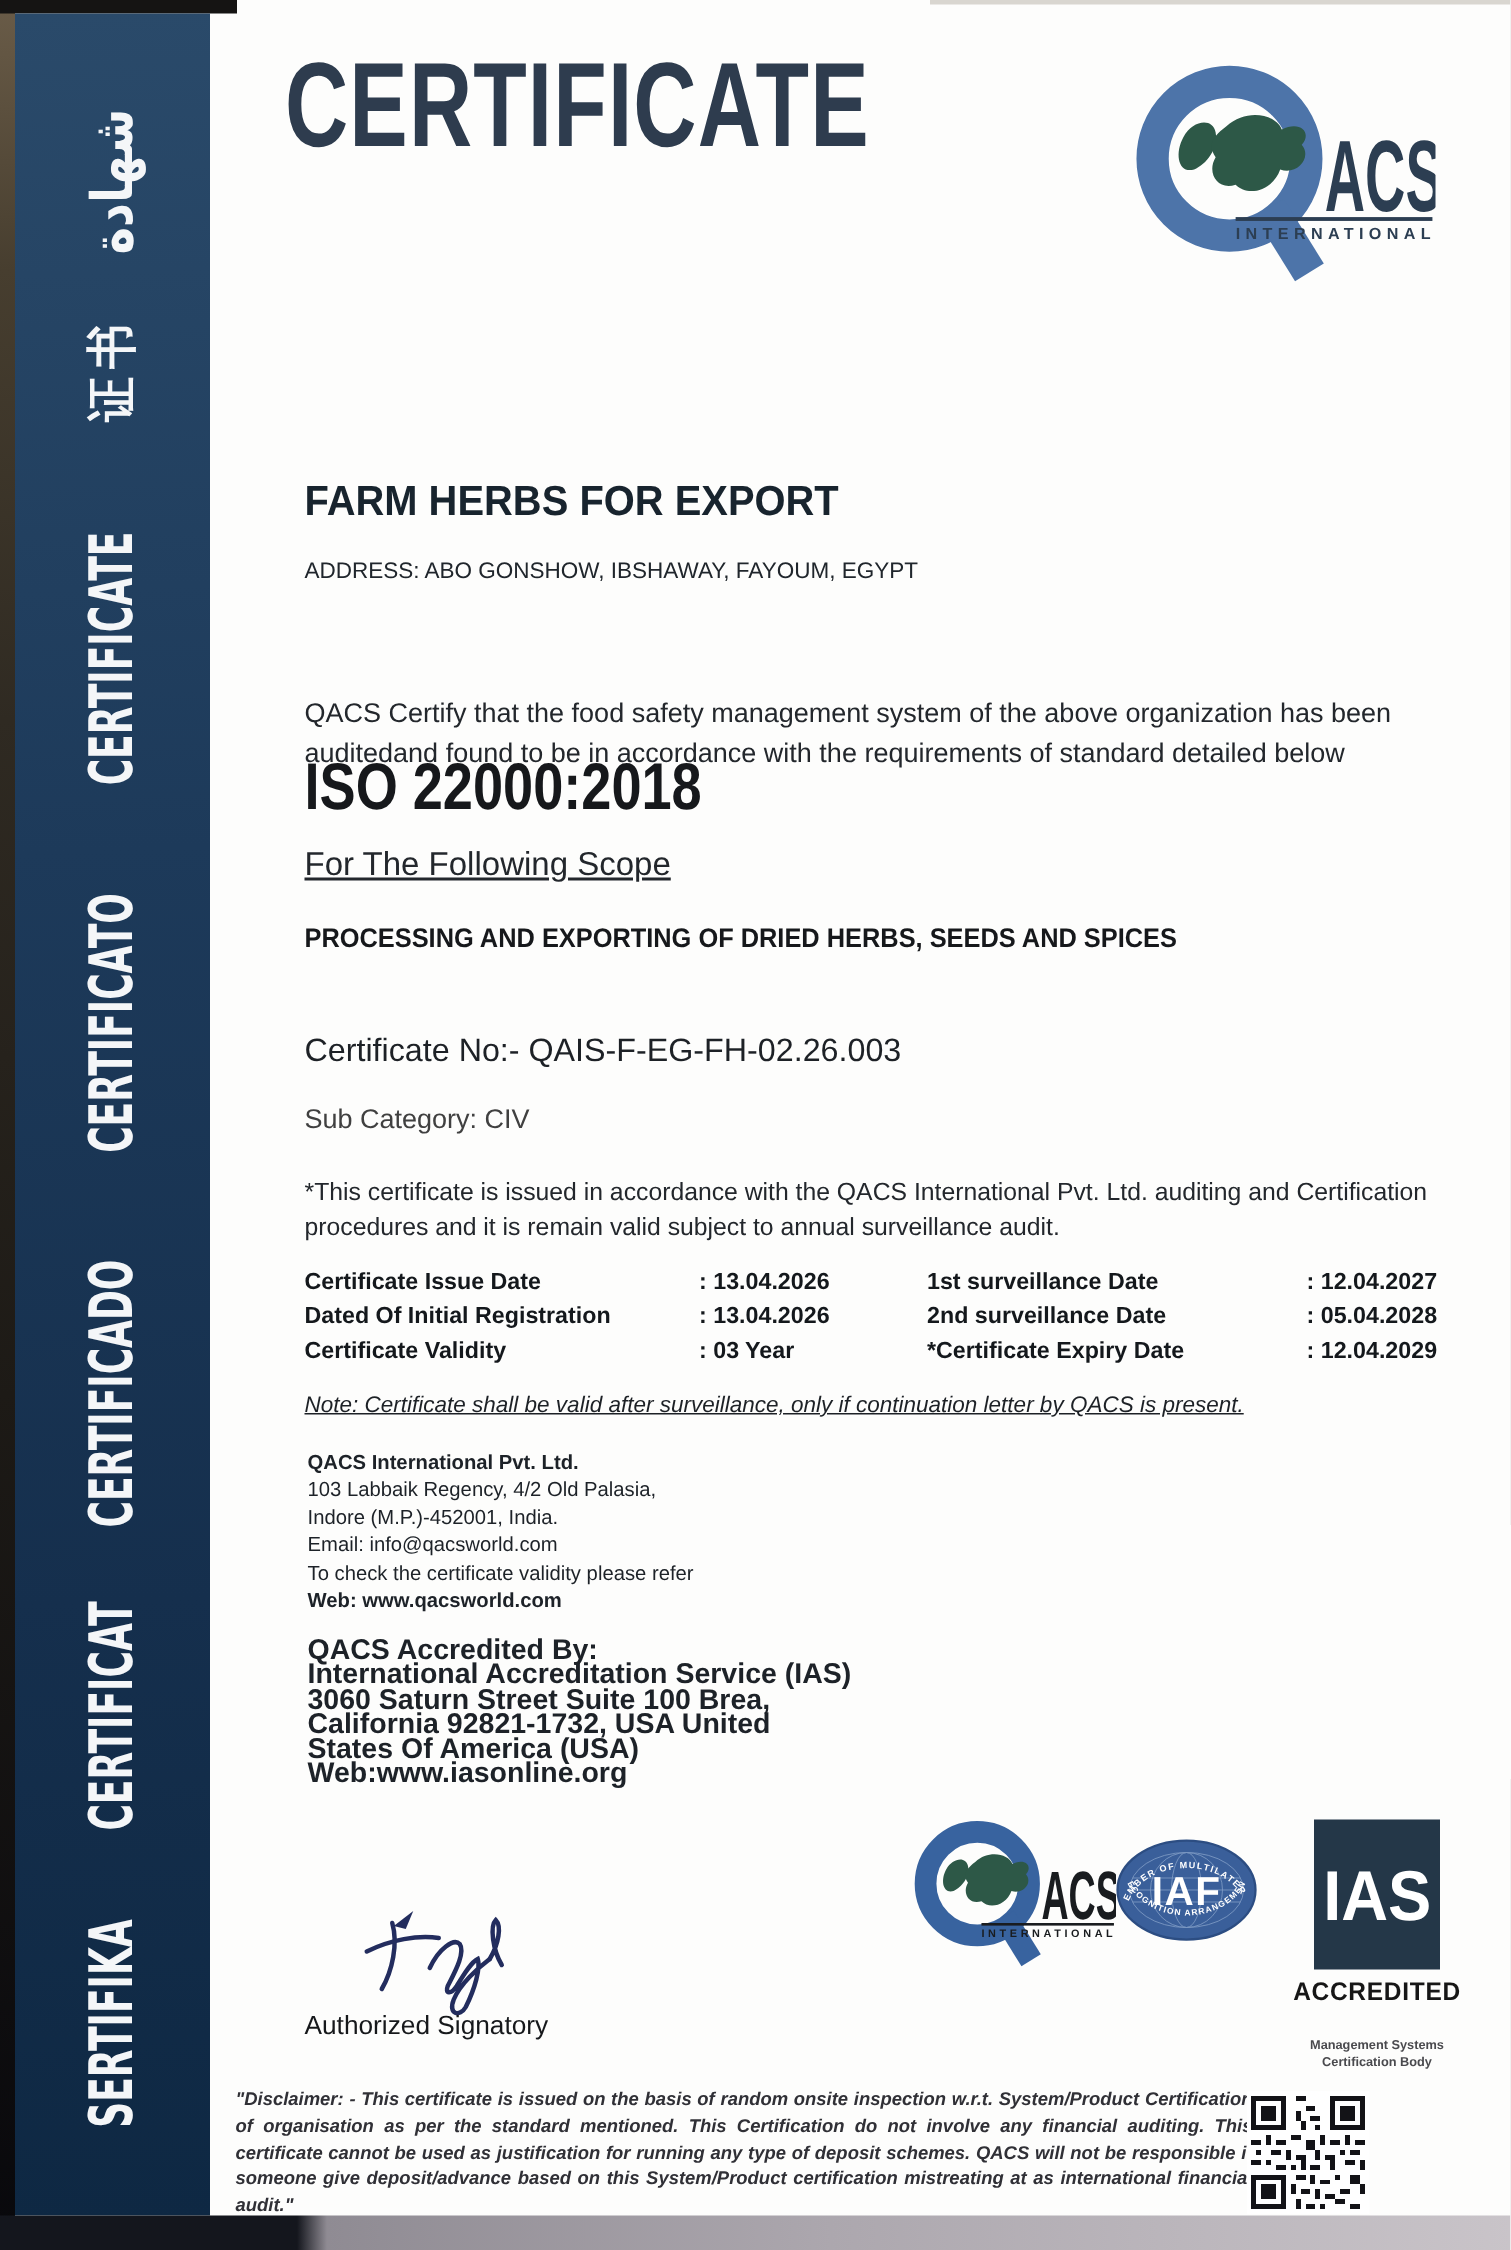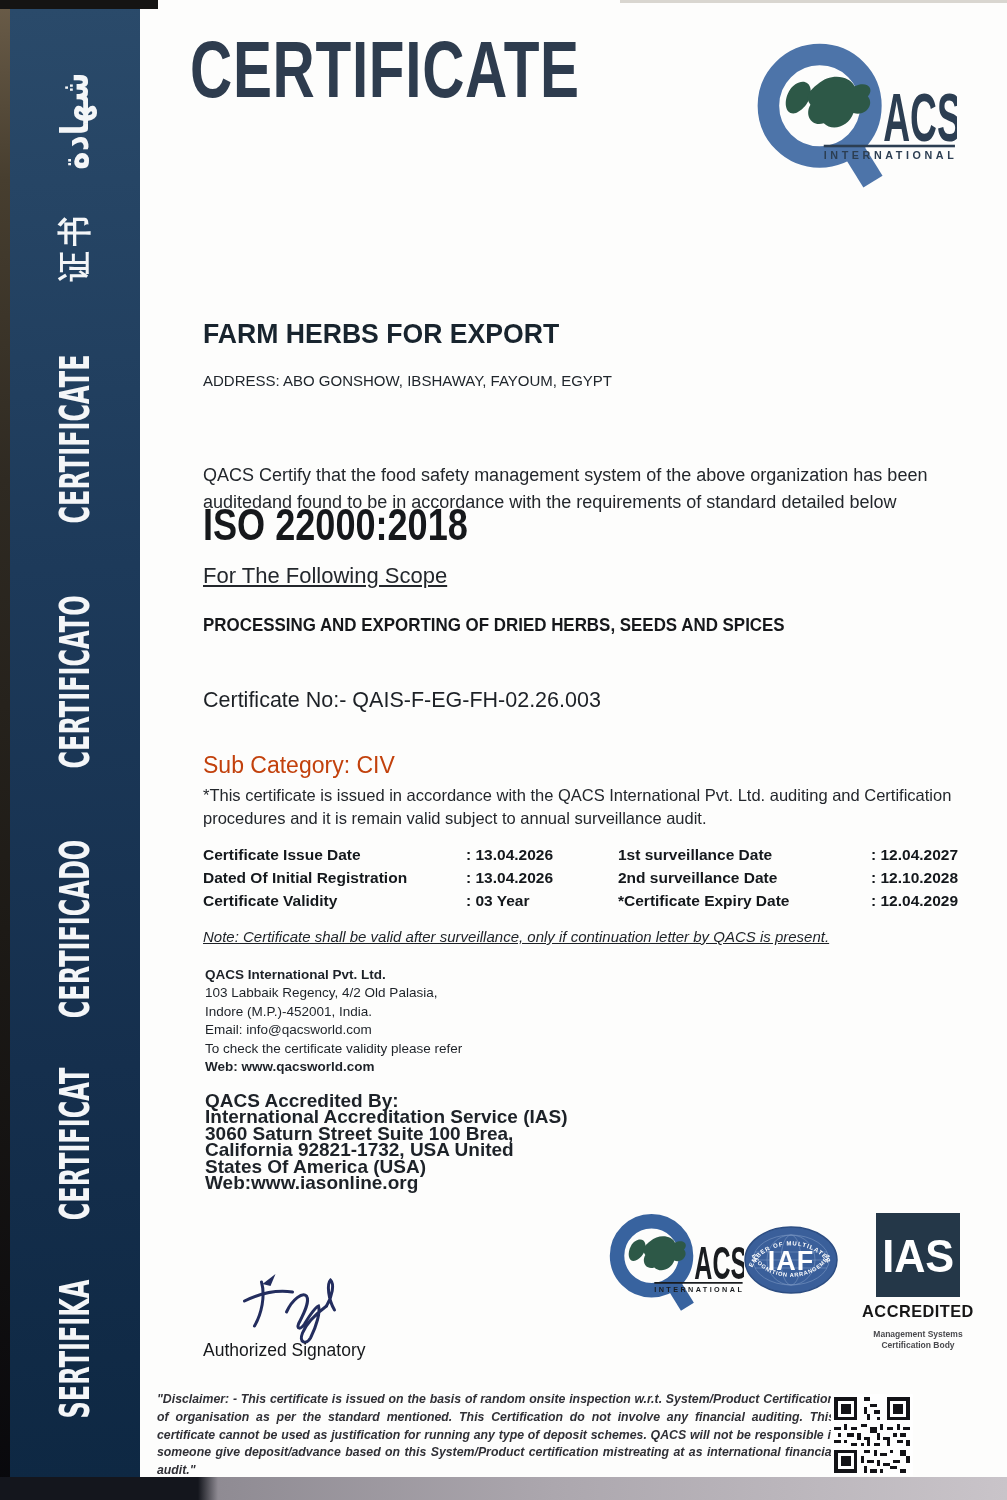--- a/index.html
+++ b/index.html
@@ -27,37 +27,37 @@
   .abs{position:absolute;}
   .company{left:203px;top:318px;font-size:28px;font-weight:bold;color:#18242e;letter-spacing:0px;
     transform:scaleX(0.95);transform-origin:left top;}
   .addr{left:203px;top:372px;font-size:15px;font-weight:normal;color:#20262c;}
   .intro{left:203px;top:418px;width:735px;font-size:18px;line-height:1.48;color:#23272c;margin-top:44px;}
   .iso{left:203px;top:500px;font-size:44px;font-weight:bold;color:#16181b;
     transform:scaleX(0.82);transform-origin:left top;}
   .scopehead{left:203px;top:563px;font-size:22px;color:#23272c;text-decoration:underline;}
   .scope{left:203px;top:615px;font-size:18px;font-weight:bold;color:#16181b;transform:scaleX(0.94);transform-origin:left top;}
   .certno{left:203px;top:688px;font-size:21.5px;color:#1d2126;}
-  .subcat{left:203px;top:736px;font-size:23px;color:#c2410c;margin-top:16px;}
+  .subcat{left:203px;top:736px;font-size:18px;color:#404040;}
   .issnote{left:203px;top:784px;width:780px;font-size:16.5px;line-height:1.42;color:#23272c;}
   .dates{left:203px;top:846px;display:grid;grid-template-columns:263px 152px 253px 120px;
     grid-auto-rows:23px;font-size:15.5px;font-weight:bold;color:#14181c;}
   .note{left:203px;top:928px;font-size:15px;font-style:italic;color:#1d2126;text-decoration:underline;}
   .issuer{left:205px;top:966px;font-size:13.5px;line-height:18.4px;color:#1d2228;}
   .issuer div:first-child,.issuer div:last-child{font-weight:bold;}
   .accred{left:205px;top:1093px;font-size:19px;line-height:16.4px;font-weight:bold;color:#1d2228;}
   
   .qacs-top{position:absolute;left:752px;top:38px;width:205px;height:154px;}
   .qacs-bottom{position:absolute;left:606px;top:1210px;width:138px;height:104px;}
   .iaf{position:absolute;left:744px;top:1226px;width:94px;height:68px;}
   .ias{position:absolute;left:858px;top:1213px;width:120px;text-align:center;}
-  .ias-box{width:84px;height:84px;margin:0 auto;background:#243748;display:flex;align-items:center;justify-content:center;}
+  .ias-box{width:84px;height:100px;margin:0 auto;background:#243748;display:flex;align-items:center;justify-content:center;}
   .ias-box span{color:#fff;font-weight:bold;font-size:47px;transform:scaleX(0.92);letter-spacing:0px;}
   .ias-accred{margin-top:5px;font-size:17px;font-weight:bold;color:#161616;letter-spacing:0.5px;transform:scaleX(0.96);}
-  .ias-small{font-size:8.5px;font-weight:bold;color:#4a4a4e;line-height:11px;margin-top:7px;}
+  .ias-small{font-size:8.5px;font-weight:bold;color:#4a4a4e;line-height:11px;margin-top:20px;}
   
   .sig{position:absolute;left:232px;top:1266px;width:115px;height:80px;}
   .authsig{left:203px;top:1340px;font-size:17.5px;font-weight:normal;color:#16181b;}
   .disclaimer{left:157px;top:1391px;width:678px;font-size:12.3px;font-weight:bold;font-style:italic;
     line-height:1.45;text-align:justify;color:#303036;}
   .qr{position:absolute;left:831px;top:1392px;width:82px;height:86px;}
 </style>
 </head>
 <body>
 
@@ -104,21 +104,21 @@
   <div class="abs issnote">*This certificate is issued in accordance with the QACS International Pvt. Ltd. auditing and Certification procedures and it is remain valid subject to annual surveillance audit.</div>
 
   <div class="abs dates">
     <span>Certificate Issue Date</span>
     <span>: 13.04.2026</span>
     <span>1st surveillance Date</span>
     <span>: 12.04.2027</span>
     <span>Dated Of Initial Registration</span>
     <span>: 13.04.2026</span>
     <span>2nd surveillance Date</span>
-    <span>: 12.10.2028</span>
+    <span>: 05.04.2028</span>
     <span>Certificate Validity</span>
     <span>: 03 Year</span>
     <span>*Certificate Expiry Date</span>
     <span>: 12.04.2029</span>
   </div>
 
   <div class="abs note">Note: Certificate shall be valid after surveillance, only if continuation letter by QACS is present.</div>
 
   <div class="abs issuer">
     <div>QACS International Pvt. Ltd.</div>

